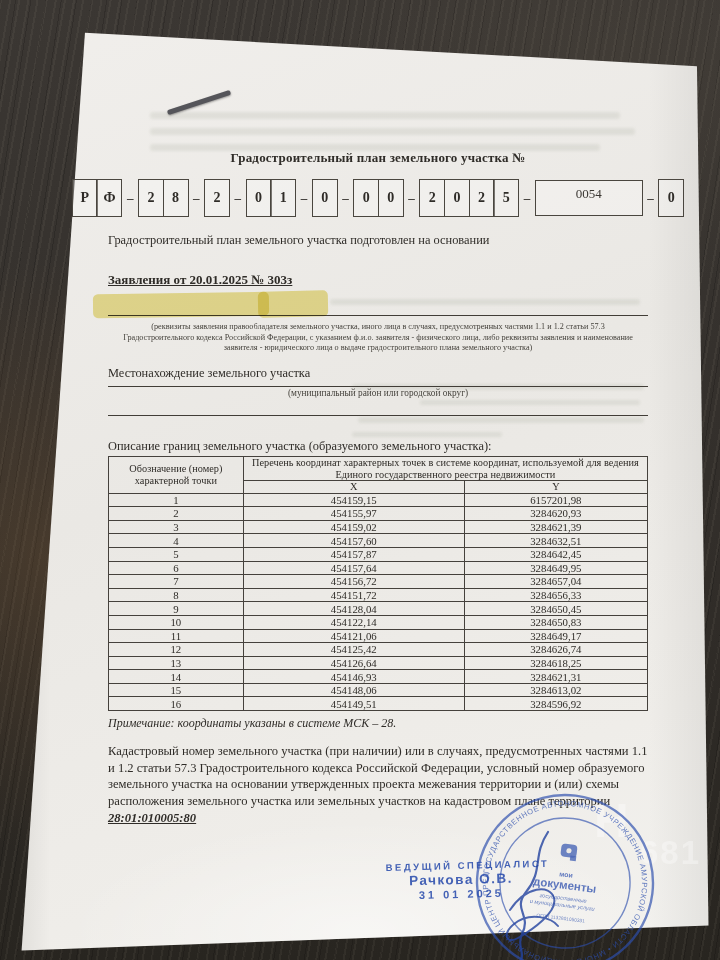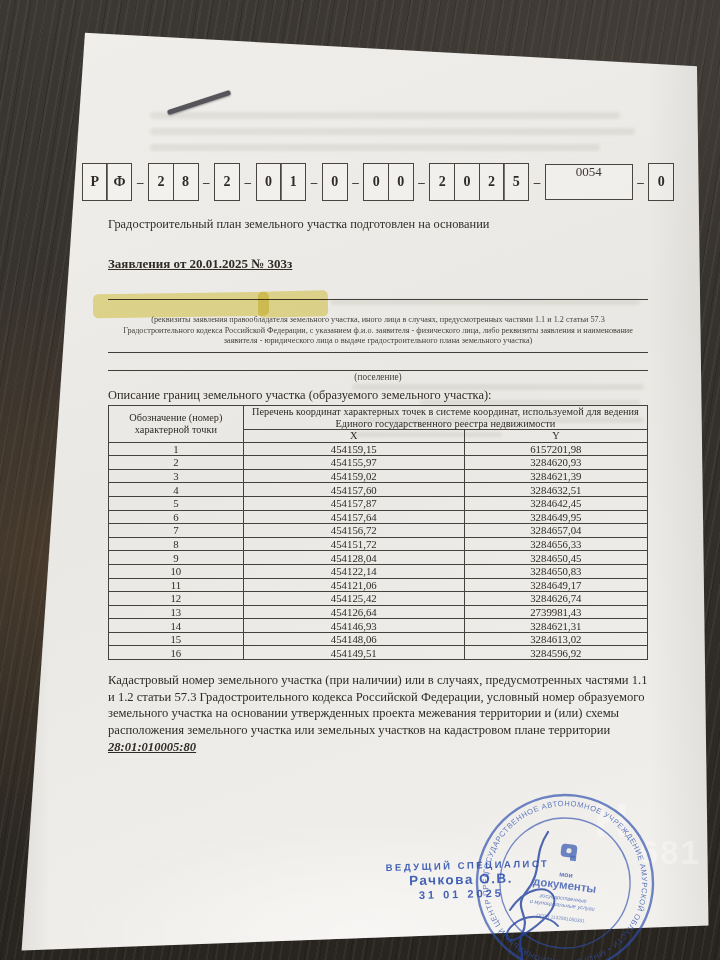--- a/index.html
+++ b/index.html
@@ -22,33 +22,33 @@
     clip-path:polygon(11.8% 3.4%, 96.8% 6.9%, 98.4% 96.4%, 3.0% 99.0%);
     background:linear-gradient(90deg, rgba(0,0,0,.07) 0 2%, rgba(0,0,0,0) 7% 90%, rgba(0,0,0,.06) 98% 100%);
     pointer-events:none;}
   .content{position:absolute;left:108px;top:150px;width:540px;color:#2f2c28;}
   .title{text-align:center;font-weight:bold;font-size:13px;letter-spacing:.2px;}
   .gridrow{display:flex;align-items:center;justify-content:center;margin-top:13px;gap:0;}
   .cellgroup{display:flex;}
   .cell{width:24px;height:36px;border:1.4px solid #4a463f;margin-left:-1.4px;
     display:flex;align-items:center;justify-content:center;font-weight:bold;font-size:14px;background:rgba(255,255,255,.25);}
   .cell:first-child{margin-left:0;}
-  .cell.wide{width:88px;font-weight:normal;font-size:13px;color:#3a3732;align-items:flex-end;padding-bottom:19px;box-sizing:border-box;}
+  .cell.wide{width:108px;font-weight:normal;font-size:13px;color:#3a3732;align-items:flex-end;padding-bottom:13px;box-sizing:border-box;}
   .dash{padding:0 4.5px;font-weight:bold;font-size:13px;}
   .prepared{margin-top:16px;font-size:12.4px;}
   .basis{margin-top:24px;font-size:13px;font-weight:bold;text-decoration:underline;}
   .fillrule{margin-top:27px;border-top:1.3px solid #413d37;height:0;}
-  .smallprint{margin-top:15px;font-size:8.2px;line-height:1.3;text-align:center;color:#45423c;padding:0 10px;}
+  .smallprint{margin-top:6px;font-size:8.2px;line-height:1.3;text-align:center;color:#45423c;padding:0 10px;}
   .loclabel{margin-top:12px;font-size:12.4px;}
   .field{margin-top:5px;}
   .field .val{text-align:center;font-weight:bold;font-size:13px;min-height:16px;}
   .field .line{border-top:1.3px solid #413d37;height:0;}
   .field .cap{text-align:center;font-size:9.3px;color:#45423c;margin-top:1px;}
   .field.empty{margin-top:17px;}
-  .boundshead{margin-top:6px;font-size:12.4px;}
+  .boundshead{margin-top:23px;font-size:12.4px;}
   table.coords{border-collapse:collapse;width:100%;margin-top:2px;}
   table.coords th, table.coords td{border:1.2px solid #45413c;padding:0 2px;line-height:1.12;}
   table.coords th{font-weight:normal;font-size:10.3px;}
   table.coords td{text-align:center;font-size:10.8px;height:12.6px;}
   th.xy{font-size:11px;}
   .note{margin-top:5px;font-style:italic;font-size:12px;}
   .cadpara{margin-top:12px;font-size:12.6px;line-height:1.32;text-align:left;}
   .cadnum{font-weight:bold;font-style:italic;text-decoration:underline;}
   
   .highlight{position:absolute;background:#e9dd79;opacity:.78;mix-blend-mode:multiply;border-radius:5px;}
@@ -81,20 +81,21 @@
   <div class="ghost" style="left:330px;top:299px;width:310px;height:6px;"></div>
   <div class="ghost" style="left:352px;top:384px;width:292px;height:6px;"></div>
   <div class="ghost" style="left:420px;top:400px;width:220px;height:5px;"></div>
   <div class="ghost" style="left:358px;top:417px;width:286px;height:6px;"></div>
   <div class="ghost" style="left:352px;top:432px;width:150px;height:5px;"></div>
 
   <div class="staple"></div>
 
   <div class="content">
 
+    <div class="title">Градостроительный план земельного участка №</div>
 
     <div class="gridrow">
       <div class="cellgroup">
         <div class="cell">Р</div>
         <div class="cell">Ф</div>
       </div>
       <span class="dash">–</span>
       <div class="cellgroup">
         <div class="cell">2</div>
         <div class="cell">8</div>
@@ -132,27 +133,28 @@
       <div class="cellgroup">
         <div class="cell">0</div>
       </div>
     </div>
 
     <div class="prepared">Градостроительный план земельного участка подготовлен на основании</div>
     <div class="basis">Заявления от 20.01.2025 № 303з</div>
     <div class="fillrule"></div>
     <div class="smallprint">(реквизиты заявления правообладателя земельного участка, иного лица в случаях, предусмотренных частями 1.1 и 1.2 статьи 57.3 Градостроительного кодекса Российской Федерации, с указанием ф.и.о. заявителя - физического лица, либо реквизиты заявления и наименование заявителя - юридического лица о выдаче градостроительного плана земельного участка)</div>
 
+    <div class="loclabel">Местонахождение земельного участка</div>
 
     <div class="field">
       <div class="line"></div>
+      <div class="cap">(муниципальный район или городской округ)</div>
     </div>
     <div class="field empty">
       <div class="line"></div>
-      <div class="cap">(поселение)</div>
     </div>
 
     <div class="boundshead">Описание границ земельного участка (образуемого земельного участка):</div>
 
     <table class="coords">
       <tbody>
           <tr>
         <th rowspan="2" style="width:25%;">Обозначение (номер) характерной точки</th>
         <th colspan="2">Перечень координат характерных точек в системе координат, используемой для ведения Единого государственного реестра недвижимости</th>
       </tr>
@@ -216,40 +218,41 @@
             <td>3284649,17</td>
           </tr>
       <tr>
             <td>12</td>
             <td>454125,42</td>
             <td>3284626,74</td>
           </tr>
       <tr>
             <td>13</td>
             <td>454126,64</td>
-            <td>2739981,43</td>
+            <td>3284618,25</td>
           </tr>
       <tr>
             <td>14</td>
             <td>454146,93</td>
             <td>3284621,31</td>
           </tr>
       <tr>
             <td>15</td>
             <td>454148,06</td>
             <td>3284613,02</td>
           </tr>
       <tr>
             <td>16</td>
             <td>454149,51</td>
             <td>3284596,92</td>
           </tr>
     </tbody>
       </table>
 
+    <div class="note">Примечание: координаты указаны в системе МСК – 28.</div>
 
     <div class="cadpara"><span>Кадастровый номер земельного участка (при наличии) или в случаях, предусмотренных частями 1.1 и 1.2 статьи 57.3 Градостроительного кодекса Российской Федерации, условный номер образуемого земельного участка на основании утвержденных проекта межевания территории и (или) схемы расположения земельного участка или земельных участков на кадастровом плане территории </span><span class="cadnum">28:01:010005:80</span></div>
 
   </div>
 
   <div class="highlight" style="left:93px;top:293px;width:176px;height:24px;transform:rotate(-0.8deg);"></div>
   <div class="highlight" style="left:258px;top:291px;width:70px;height:26px;transform:rotate(-1.2deg);"></div>
 
   <div class="watermark wm-letters">Н</div>
   <div class="watermark wm-digits">681</div>

